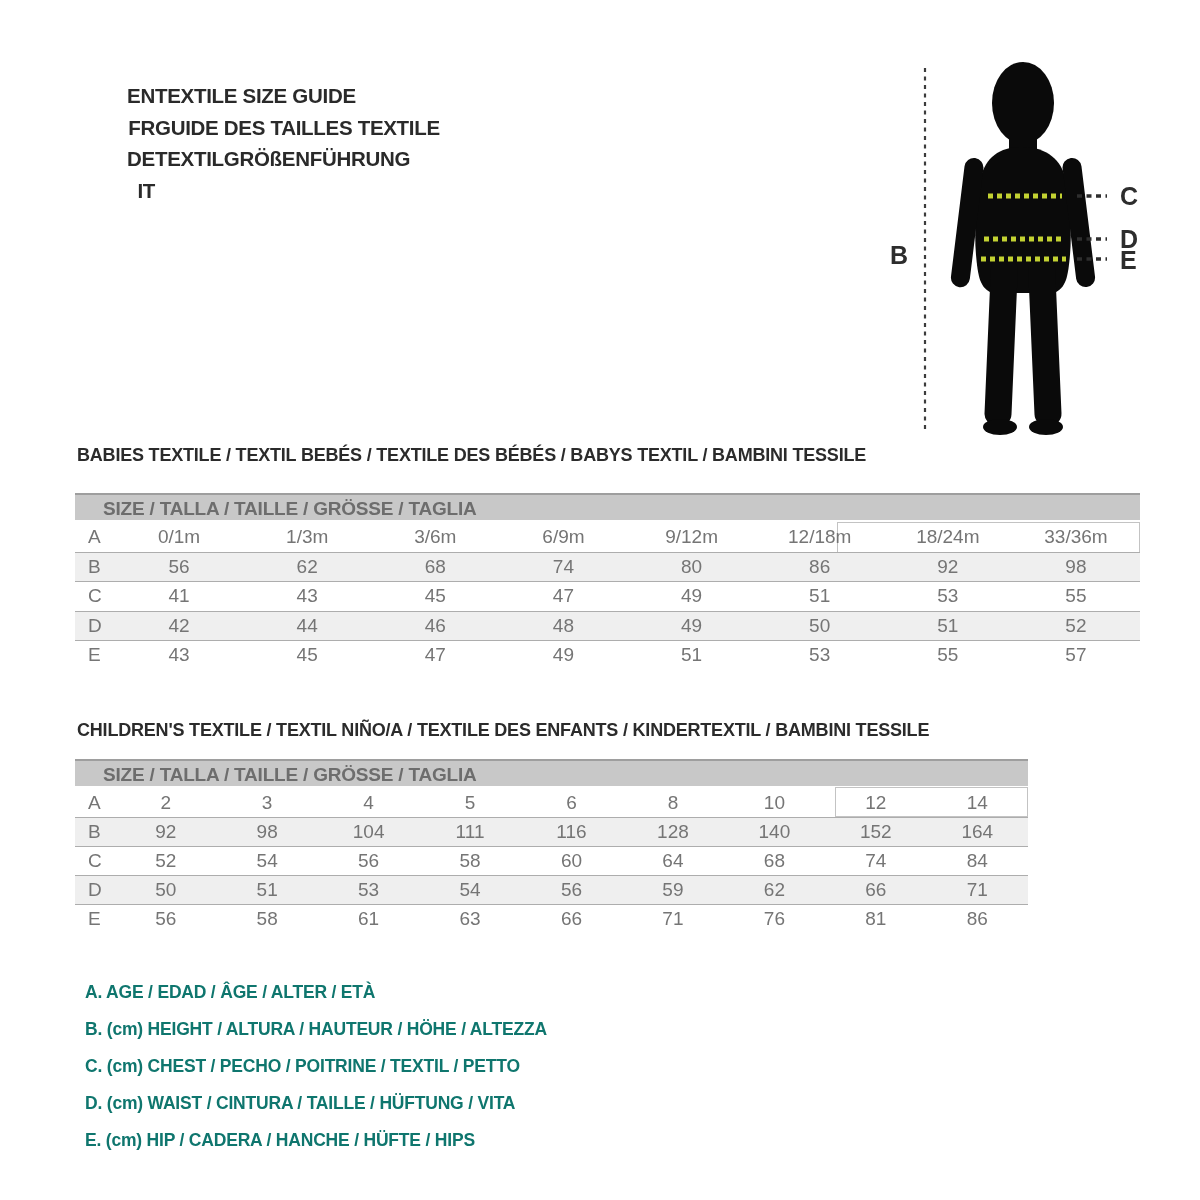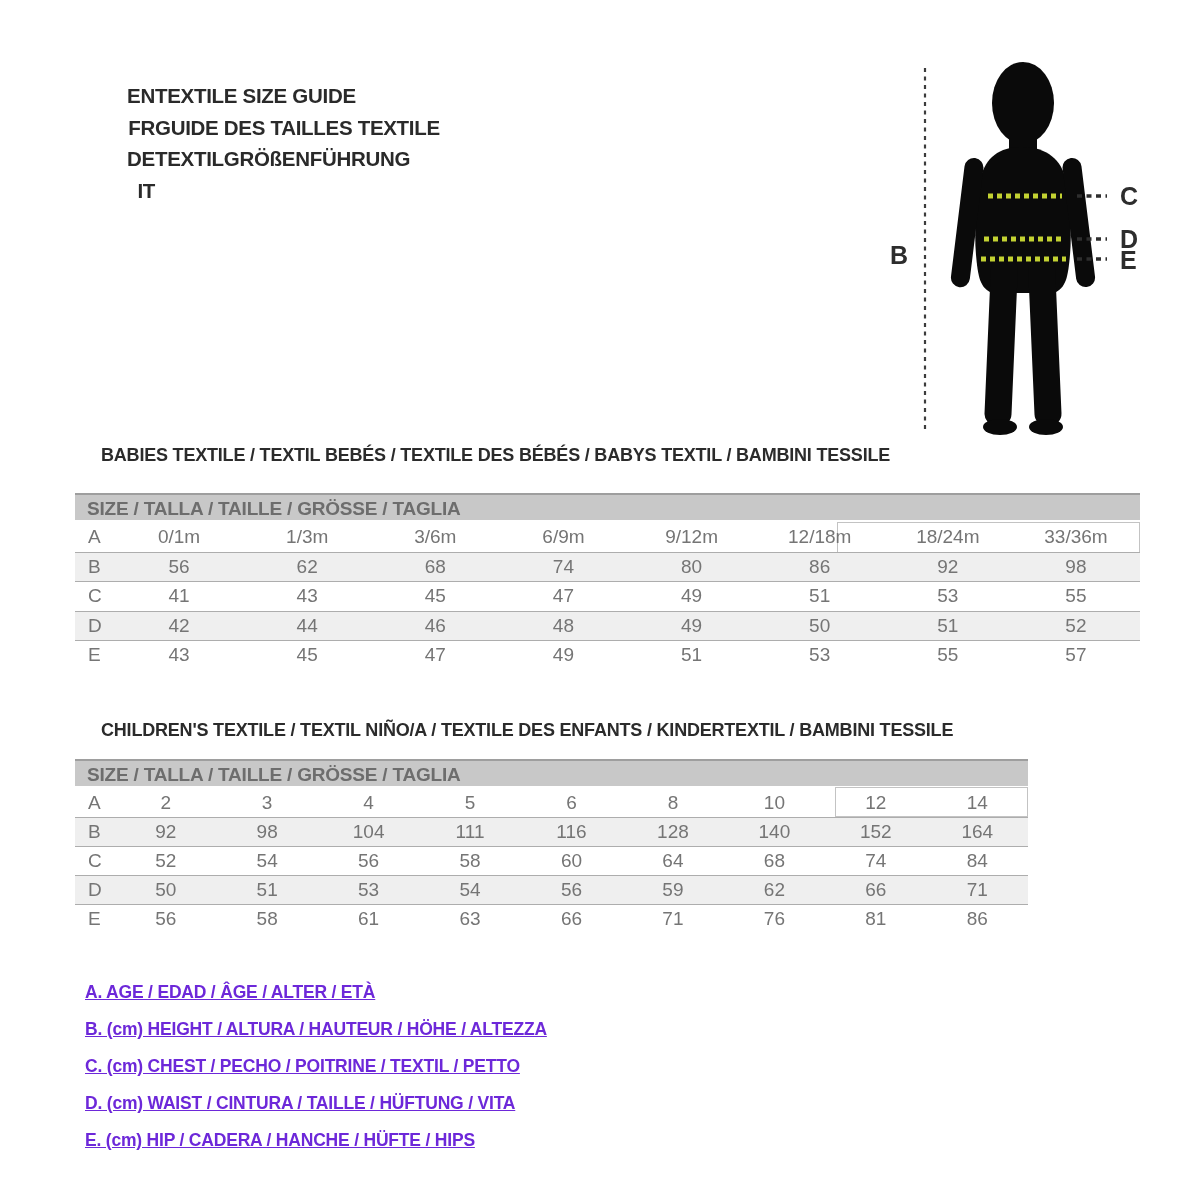--- a/index.html
+++ b/index.html
@@ -13,49 +13,49 @@
             color:#2a2a2a;letter-spacing:-0.3px;}
   .lang-code{width:70px;flex:0 0 70px;}
 
   
   .figure-wrap{position:absolute;left:880px;top:55px;width:280px;height:385px;}
   .figure-wrap svg{display:block;}
   .measure-label{font-size:25px;font-weight:600;fill:#2d2d2d;
                  font-family:"Liberation Sans","DejaVu Sans",sans-serif;}
 
   
-  .section-title{position:absolute;left:101px;font-size:18px;font-weight:bold;
+  .section-title{position:absolute;left:77px;font-size:18px;font-weight:bold;
                  color:#2b2b2b;letter-spacing:-0.2px;white-space:nowrap;}
   .title-babies{top:445px;}
   .title-children{top:720px;}
 
   
   .table-wrap{position:absolute;left:75px;background:#fff;}
   .babies-table{top:493px;width:1065px;}
   .children-table{top:759px;width:953px;}
   .thead{height:27px;line-height:27px;background:#c8c8c8;color:#6d6d6d;
-         font-size:19px;font-weight:bold;padding-left:12px;letter-spacing:-0.2px;
+         font-size:19px;font-weight:bold;padding-left:28px;letter-spacing:-0.2px;
          border-top:2px solid #9e9e9e;box-sizing:border-box;margin-bottom:2px;}
   .trow{display:grid;position:relative;z-index:1;color:#757575;font-size:19px;
         align-items:center;box-sizing:border-box;}
   .babies-table .trow{grid-template-columns:40px repeat(8,1fr);height:29.5px;}
   .children-table .trow{grid-template-columns:40px repeat(9,1fr);height:29px;}
   .trow + .trow{border-top:1px solid #adadad;}
   .trow.alt{background:#efefef;}
   .rlabel{text-align:left;padding-left:13px;}
   .cell{text-align:center;}
   .hl-box{position:absolute;z-index:0;background:#fff;border:1px solid #c3c3c3;
           box-sizing:border-box;}
   .babies-table .hl-box{left:762px;top:29px;width:303px;height:31px;}
   .children-table .hl-box{left:760px;top:28px;width:193px;height:30px;}
 
   
   .legend{position:absolute;left:85px;top:974px;}
-  .legend-row{line-height:37px;font-size:17.5px;font-weight:bold;color:#6d28d9;
-              letter-spacing:-0.2px;white-space:nowrap;text-decoration:underline;}
+  .legend-row{line-height:37px;font-size:17.5px;font-weight:bold;color:#0f766e;
+              letter-spacing:-0.2px;white-space:nowrap;}
 </style>
 </head>
 <body>
 
 <div class="languages">
     <div class="lang-row">
       <span class="lang-code">EN</span>
       <span>TEXTILE SIZE GUIDE</span>
     </div>
     <div class="lang-row">

